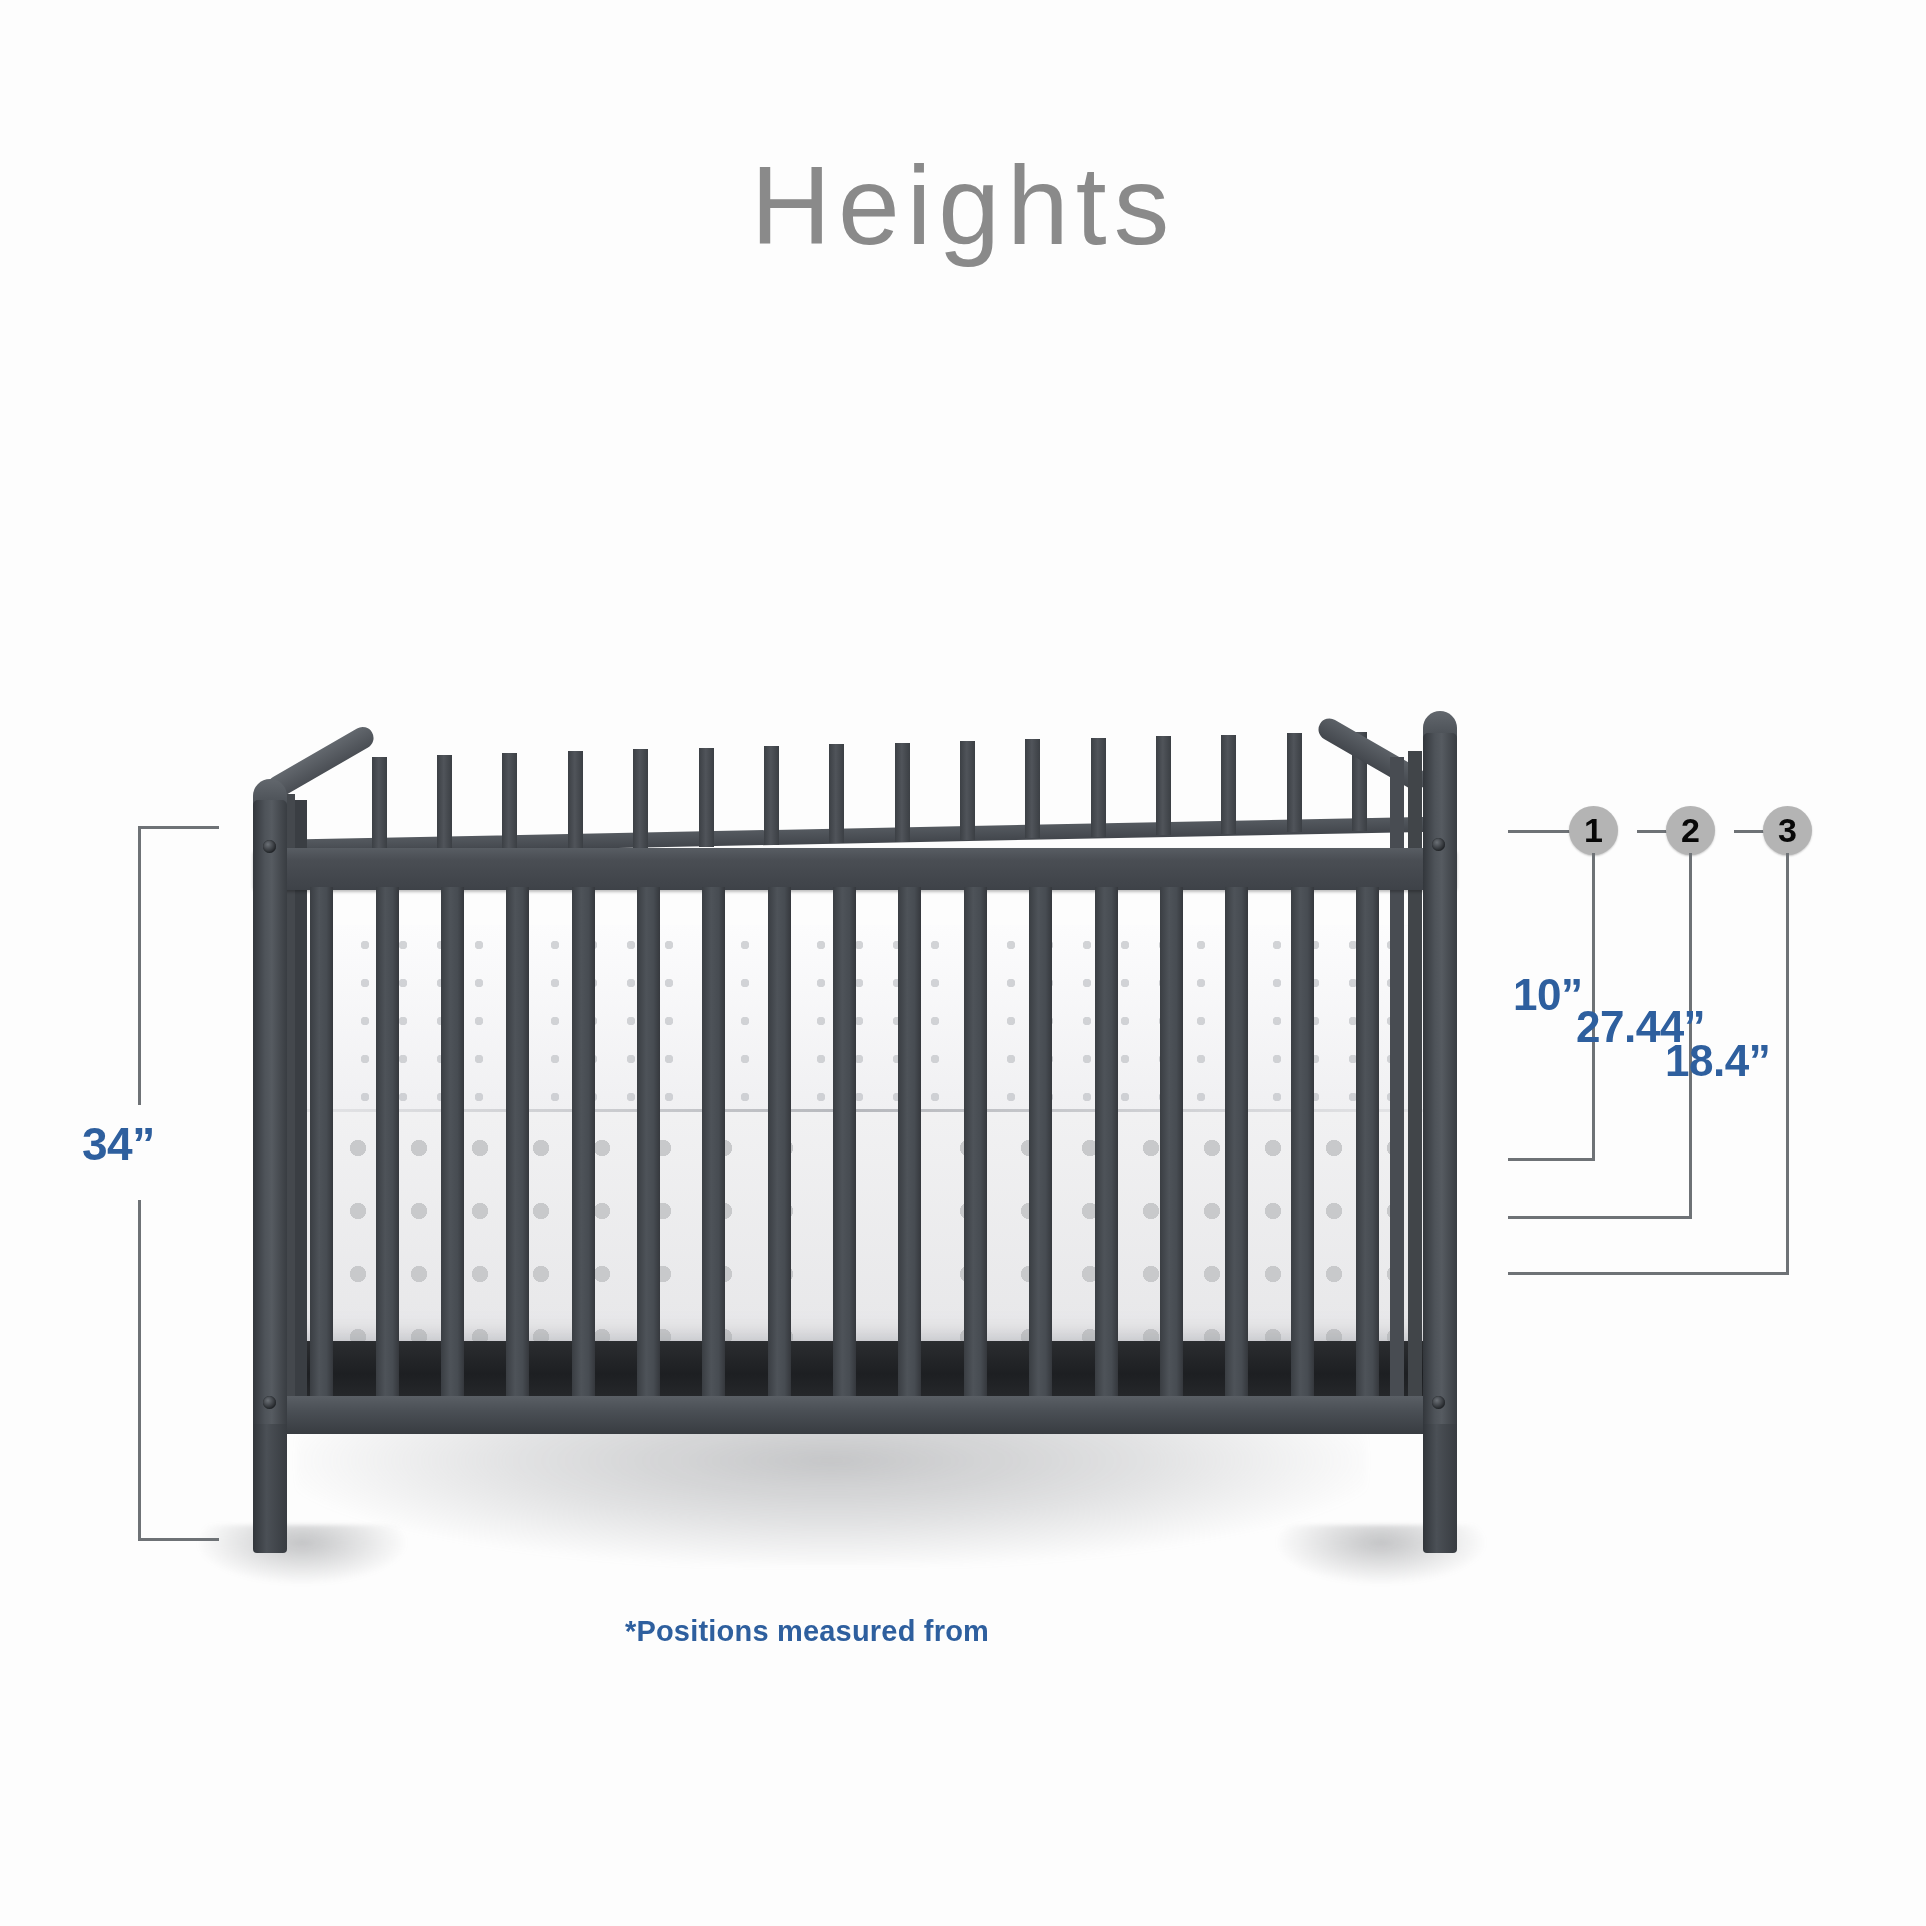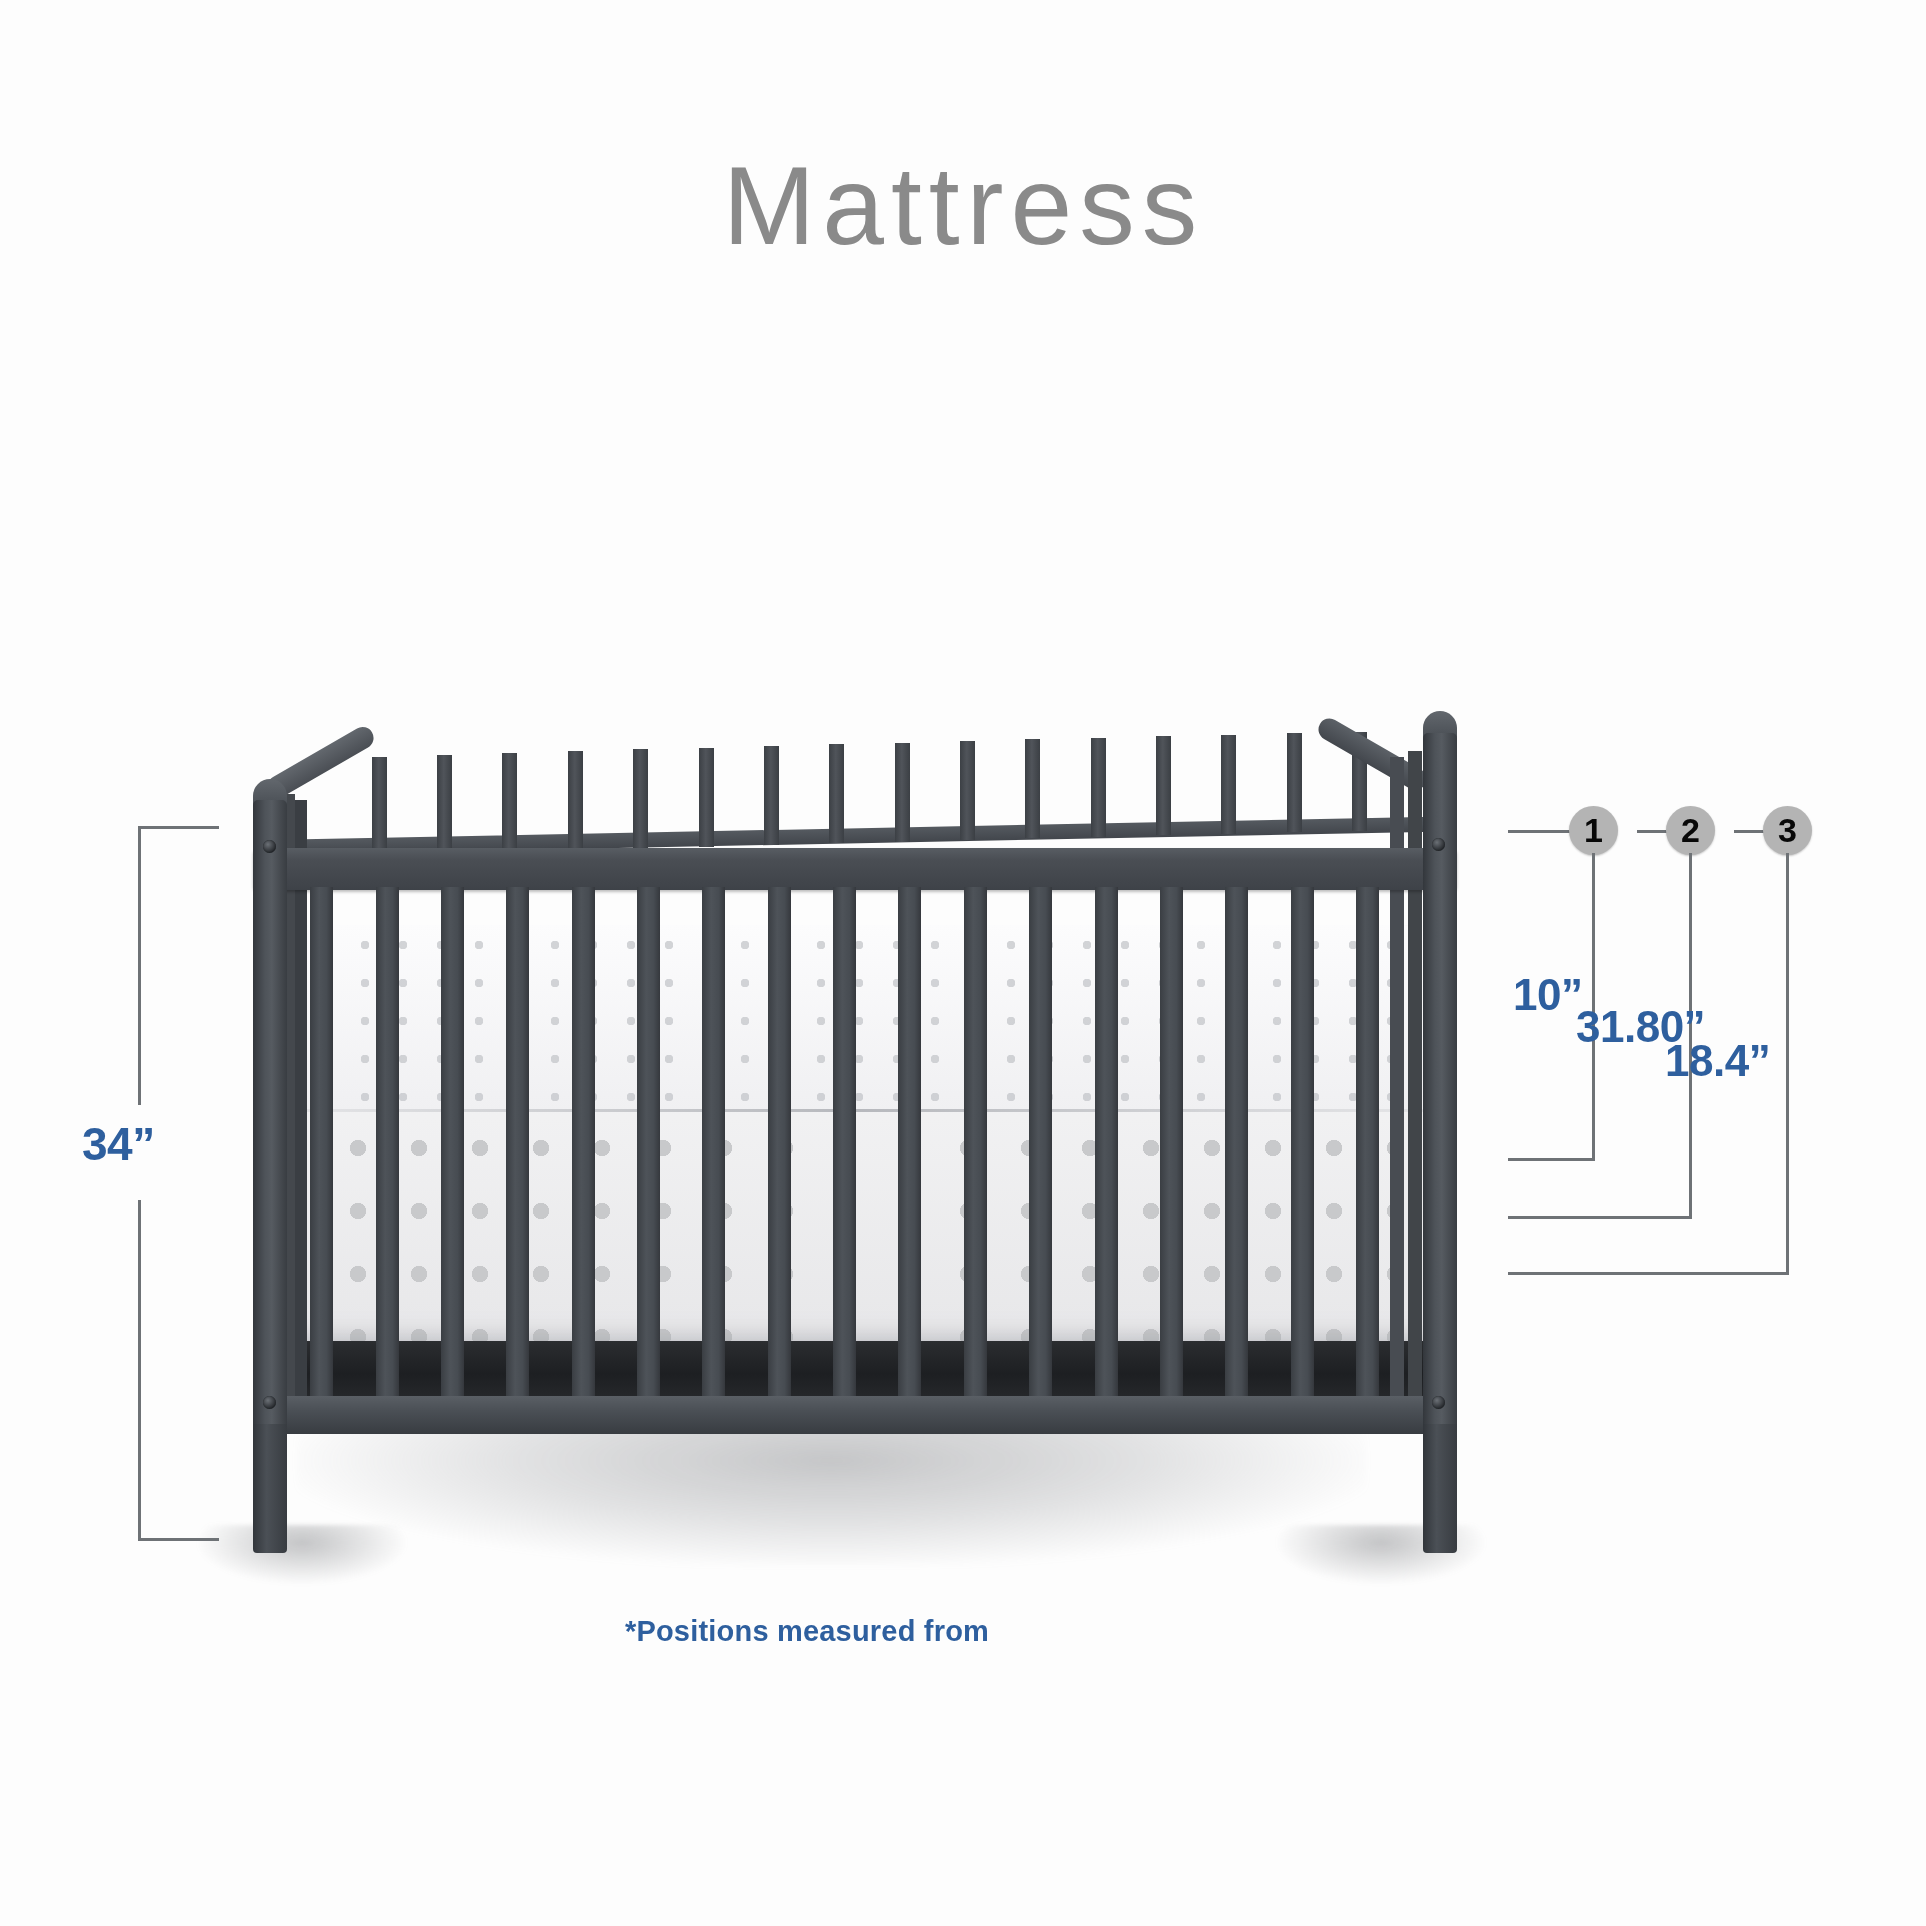--- a/index.html
+++ b/index.html
@@ -112,21 +112,21 @@
   
   #footnote{position:absolute;left:0;top:1612px;width:1614px;text-align:center;
     color:#2e5f9e;font-weight:bold;font-size:29px;line-height:1.33;
     font-family:"Liberation Sans",sans-serif;letter-spacing:0.2px;}
   #footnote span{display:block;}
 </style>
 </head>
 <body>
 
 <div id="title">
-  <span class="l2">Mattress</span>
+  <span class="l2">Heights</span>
 </div>
 
 <div id="scene">
 
   <div class="floor-shadow"></div>
   <div class="leg-shadow" style="left:198px;"></div>
   <div class="leg-shadow" style="left:1277px;"></div>
 
   <div id="crib">
 
@@ -231,21 +231,21 @@
     <div class="dimline dimv" style="left:1592px;top:853px;height:307px;"></div>
     <div class="dimline dimh" style="left:1508px;top:1158px;width:87px;"></div>
     <div class="meas" style="left:1513px;top:970px;">10”</div>
   </div>
 
   <div>
     <div class="dimline dimh" style="left:1637px;top:830px;width:56px;"></div>
     <div class="badge" style="left:1666px;top:806px;">2</div>
     <div class="dimline dimv" style="left:1689px;top:853px;height:364px;"></div>
     <div class="dimline dimh" style="left:1508px;top:1216px;width:184px;"></div>
-    <div class="meas" style="left:1576px;top:1002px;">31.80”</div>
+    <div class="meas" style="left:1576px;top:1002px;">27.44”</div>
   </div>
 
   <div>
     <div class="dimline dimh" style="left:1734px;top:830px;width:56px;"></div>
     <div class="badge" style="left:1763px;top:806px;">3</div>
     <div class="dimline dimv" style="left:1786px;top:853px;height:421px;"></div>
     <div class="dimline dimh" style="left:1508px;top:1272px;width:281px;"></div>
     <div class="meas" style="left:1665px;top:1036px;">18.4”</div>
   </div>
 

